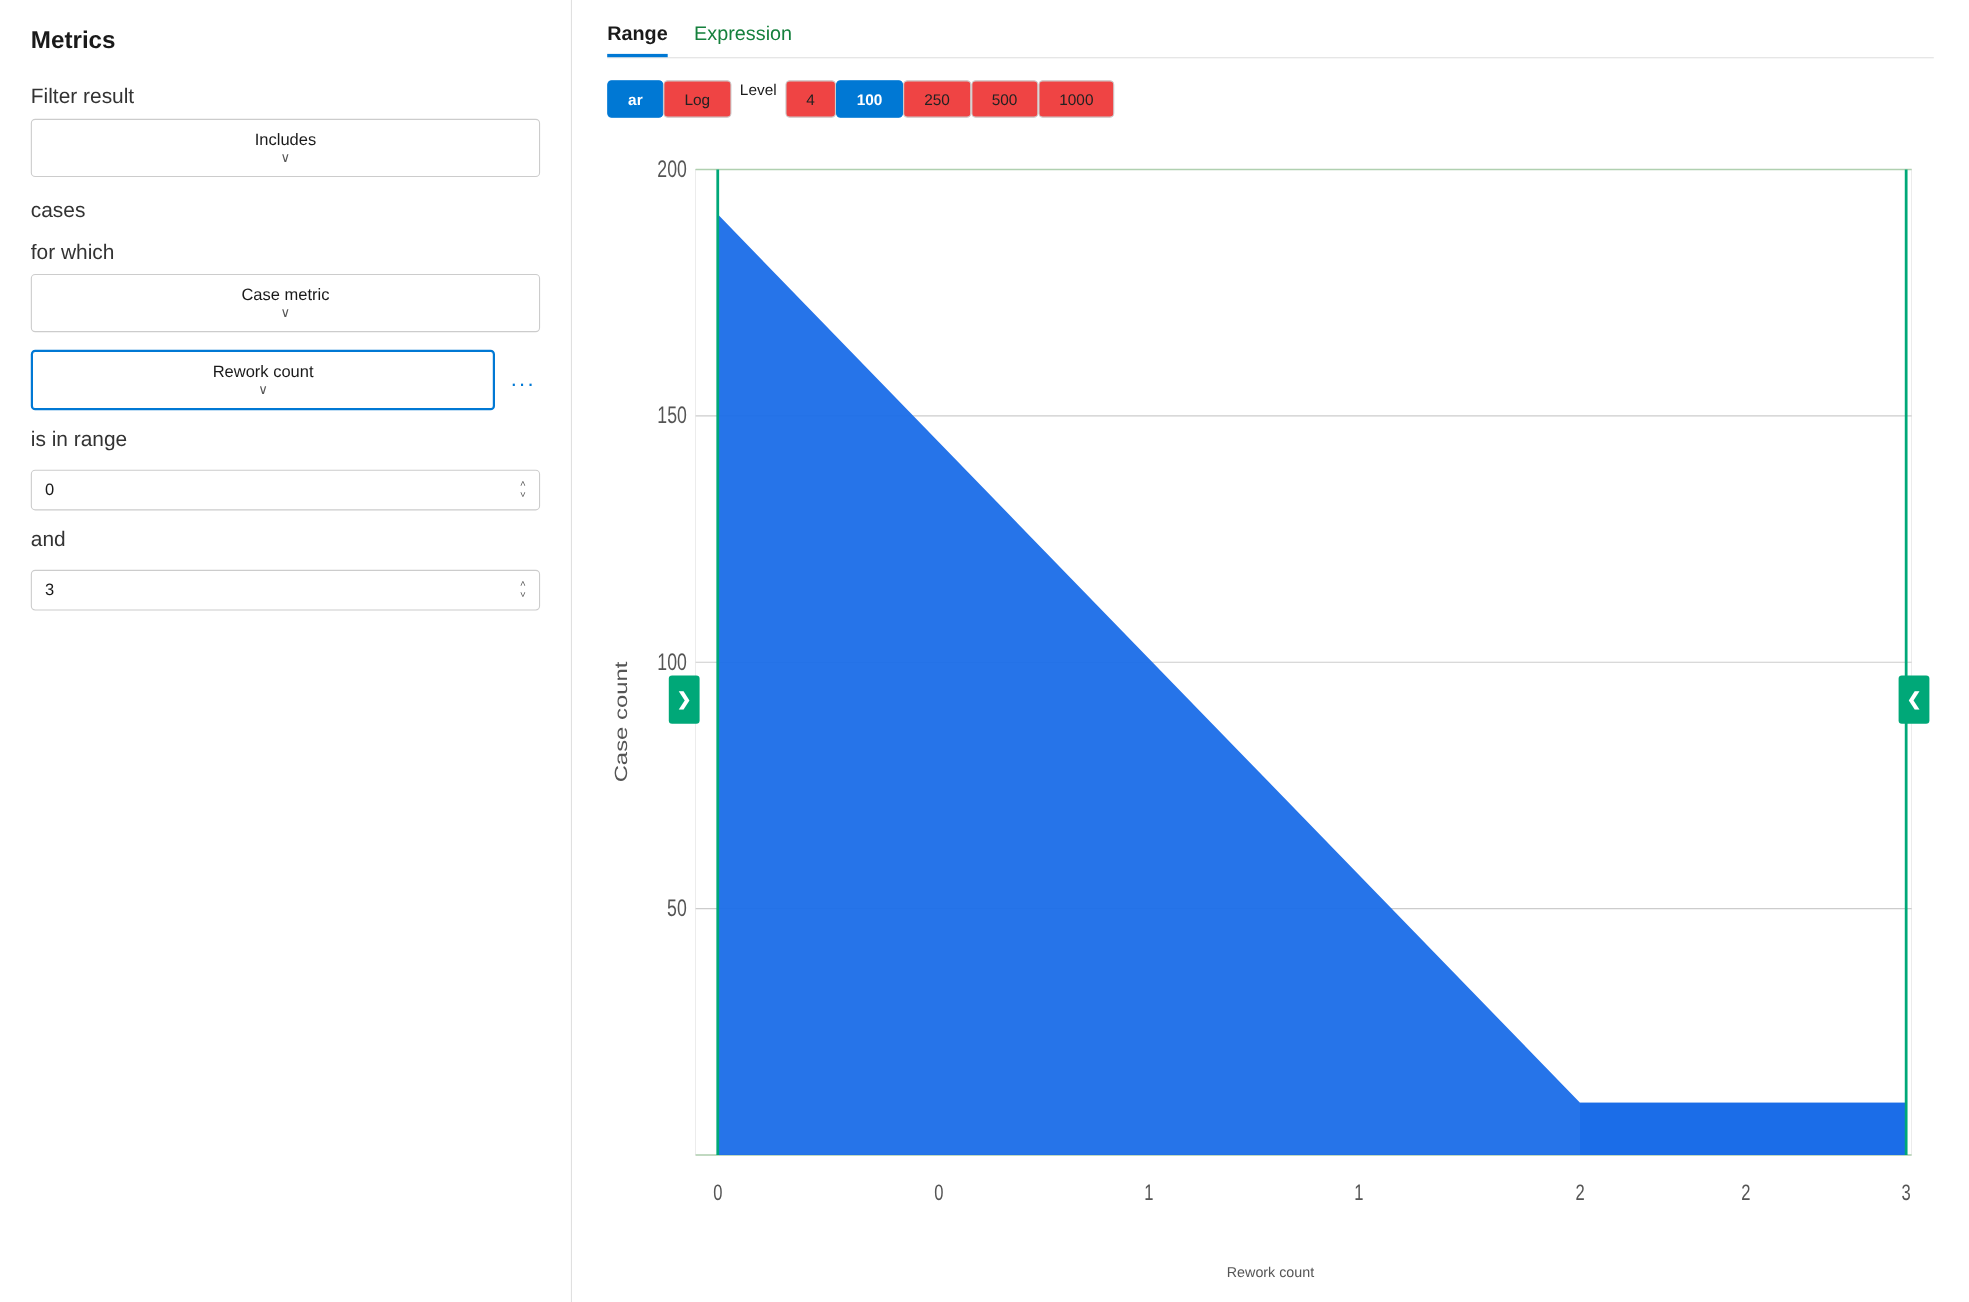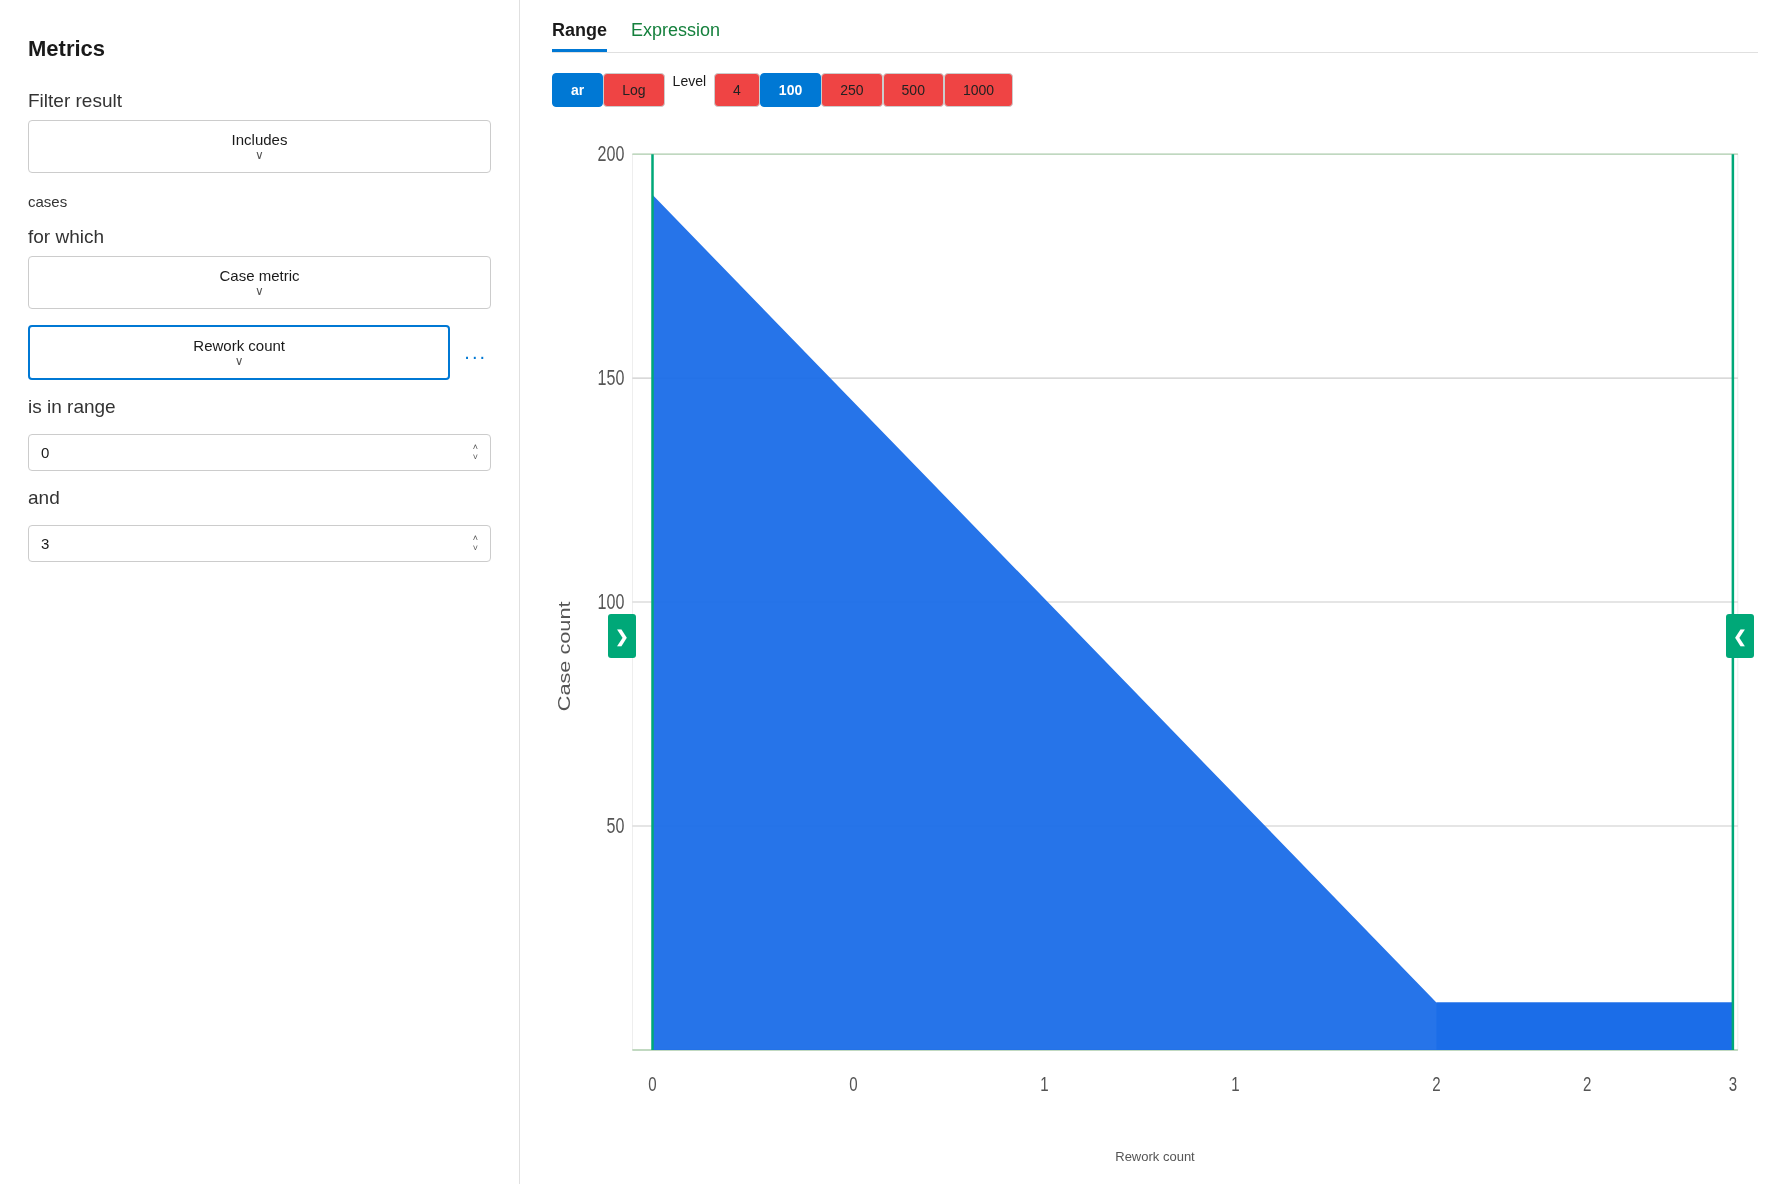--- a/index.html
+++ b/index.html
@@ -9,21 +9,21 @@
       color: #1a1a1a;
       display: flex;
       height: 100vh;
       overflow: hidden;
     }
 
     
     .left-panel {
       width: 520px;
       min-width: 520px;
-      padding: 36px 28px;
+      padding: 24px 28px;
       border-right: 1px solid #e0e0e0;
       display: flex;
       flex-direction: column;
       gap: 0;
     }
 
     .panel-title {
       font-size: 22px;
       font-weight: 600;
       margin-bottom: 28px;
@@ -59,21 +59,21 @@
     .select-box-inner.highlighted {
       border: 2px solid #0078d4;
     }
 
     .chevron-icon {
       font-size: 12px;
       color: #555;
     }
 
     .static-label {
-      font-size: 15px;
+      font-size: 19px;
       color: #333;
       margin-bottom: 8px;
       margin-top: 4px;
     }
 
     .section-gap {
       margin-bottom: 16px;
     }
 
     .metric-row {

